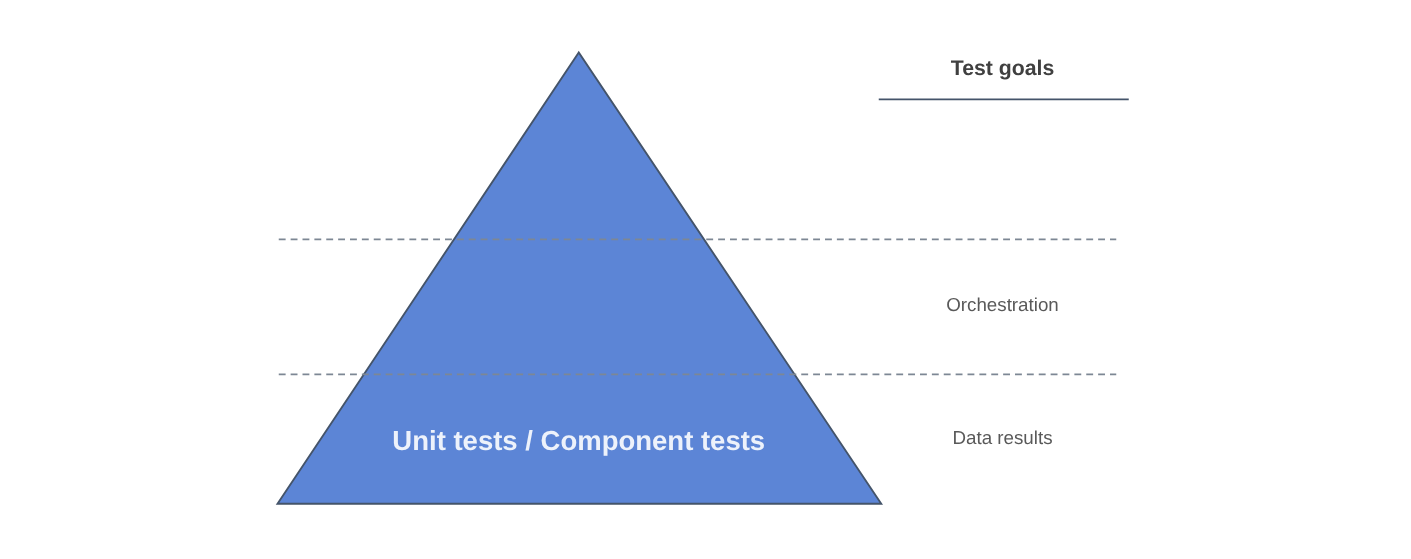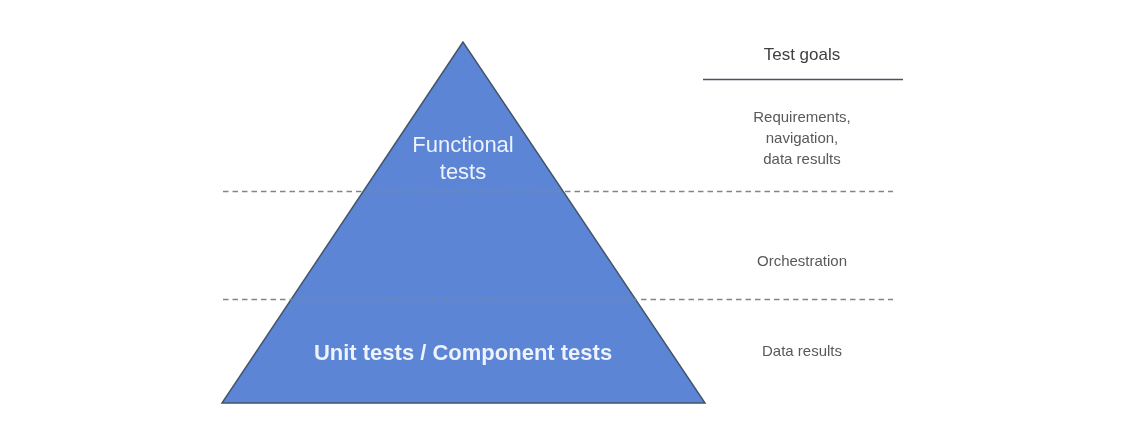--- a/index.html
+++ b/index.html
@@ -28,21 +28,21 @@
   .level-label {
     color: #edf2fb;
     font-size: 22px;
     line-height: 27px;
     font-weight: 400;
   }
   .goals-title {
     color: #404040;
     font-size: 17px;
     line-height: 22px;
-    font-weight: 400;
+    font-weight: 700;
   }
   .goal-label {
     color: #595959;
     font-size: 15px;
     line-height: 21px;
     font-weight: 400;
   }
 </style>
 </head>
 <body>
@@ -53,29 +53,24 @@
 
     <polygon points="463,42 222,403 705,403" stroke-width="1.5" fill="#5c85d6"></polygon>
     <polygon points="463,42 222,403 705,403" fill="none" stroke-width="1.5" stroke="#44546a"></polygon>
 
     <line x1="223" y1="191.5" x2="893" y2="191.5" stroke-width="1.5" stroke-dasharray="5.5,4" stroke="#7d8794"></line>
     <line x1="223" y1="299.5" x2="893" y2="299.5" stroke-width="1.5" stroke-dasharray="5.5,4" stroke="#7d8794"></line>
 
     <line x1="703" y1="79.5" x2="903" y2="79.5" stroke-width="1.5" stroke="#44546a"></line>
   </svg>
 
-  <div class="txt level-label" style="left:363px; top:131px; width:200px;">Functional
-tests</div>
 
 
   <div class="txt level-label" style="left:288px; top:339px; width:350px;font-weight:bold;">Unit tests / Component tests</div>
 
   <div class="txt goals-title" style="left:702px; top:44px; width:200px;">Test goals</div>
 
-  <div class="txt goal-label" style="left:682px; top:106px; width:240px;">Requirements,
-navigation,
-data results</div>
 
-  <div class="txt goal-label" style="left:682px; top:235px; width:240px; line-height:20px;margin-top:16px;">Orchestration</div>
+  <div class="txt goal-label" style="left:682px; top:235px; width:240px; line-height:20px;">Orchestration</div>
 
   <div class="txt goal-label" style="left:682px; top:341px; width:240px; line-height:20px;">Data results</div>
 
 </div>
 
 </body></html>

